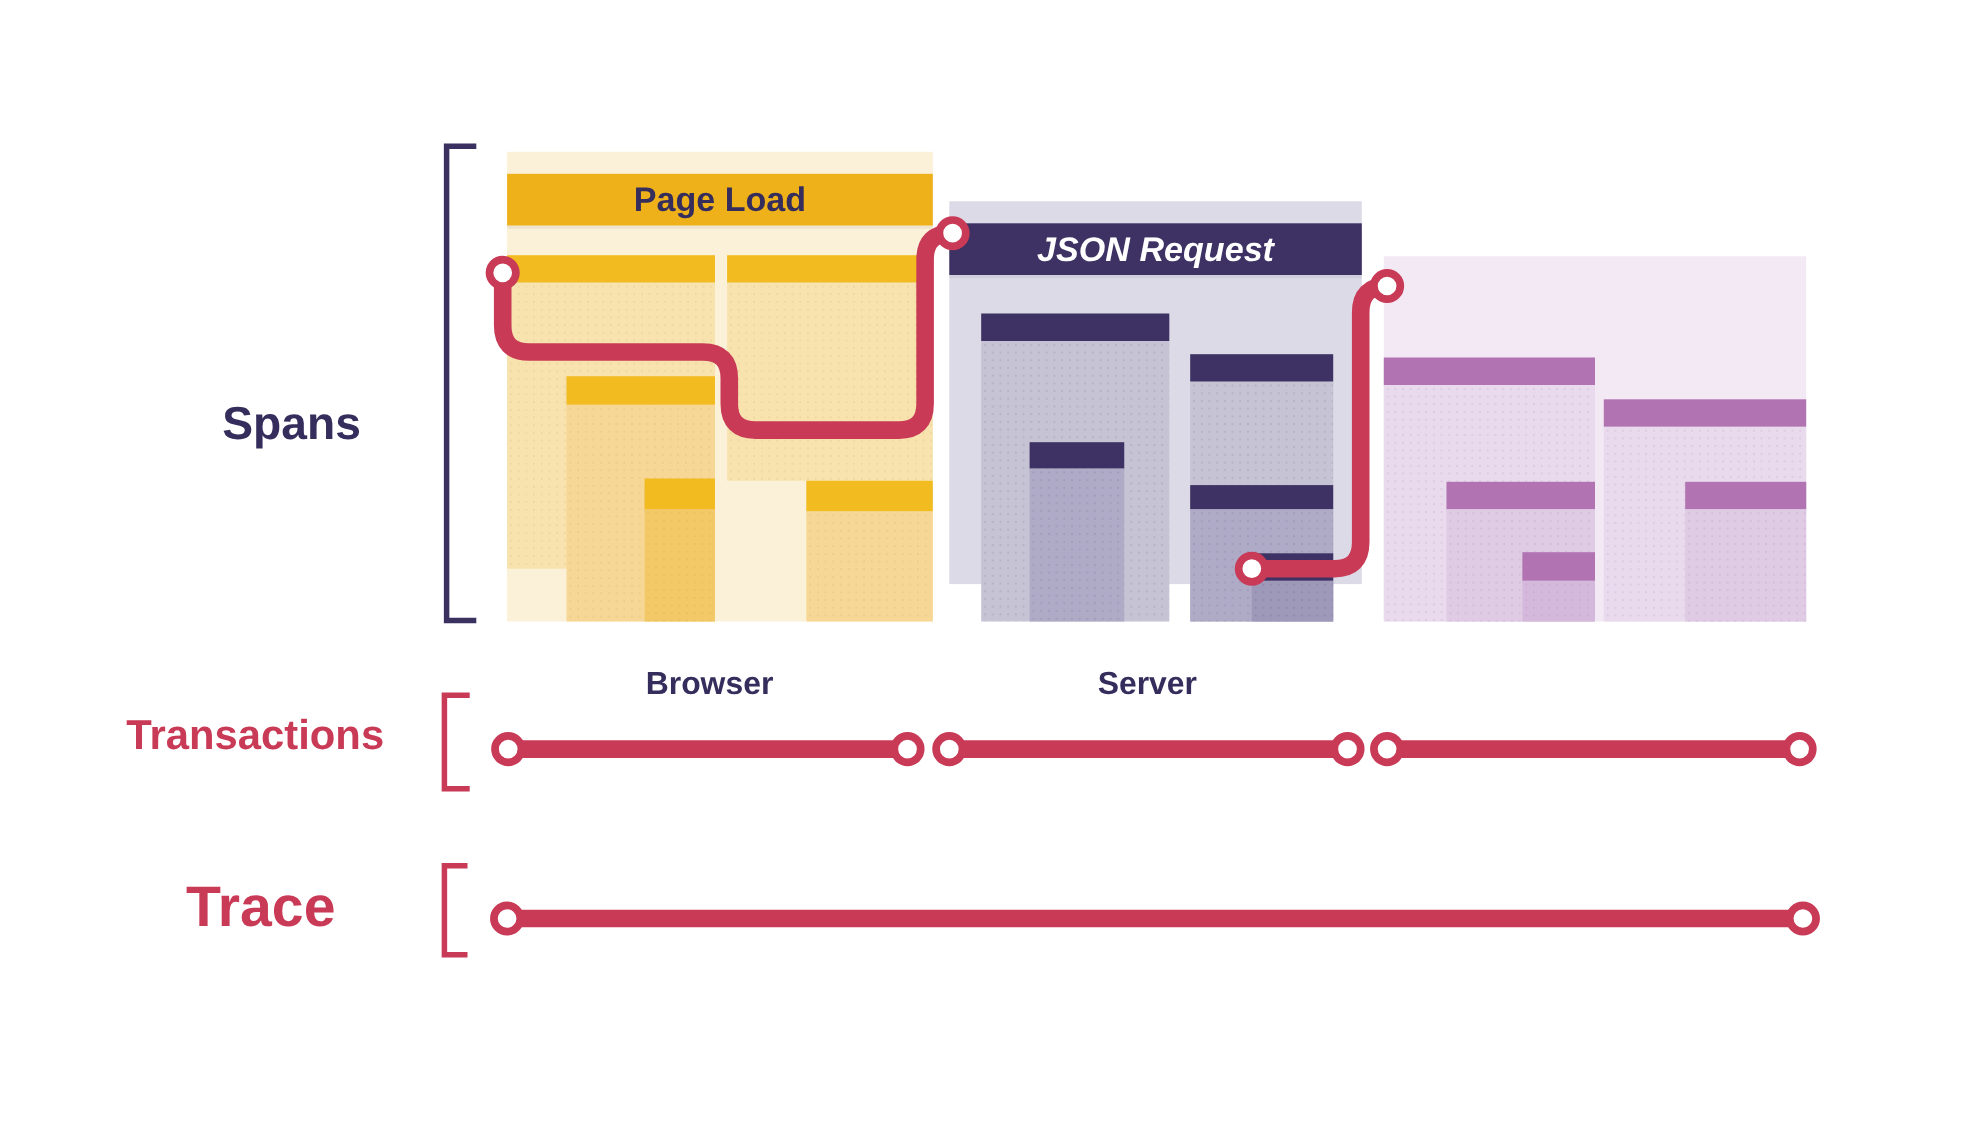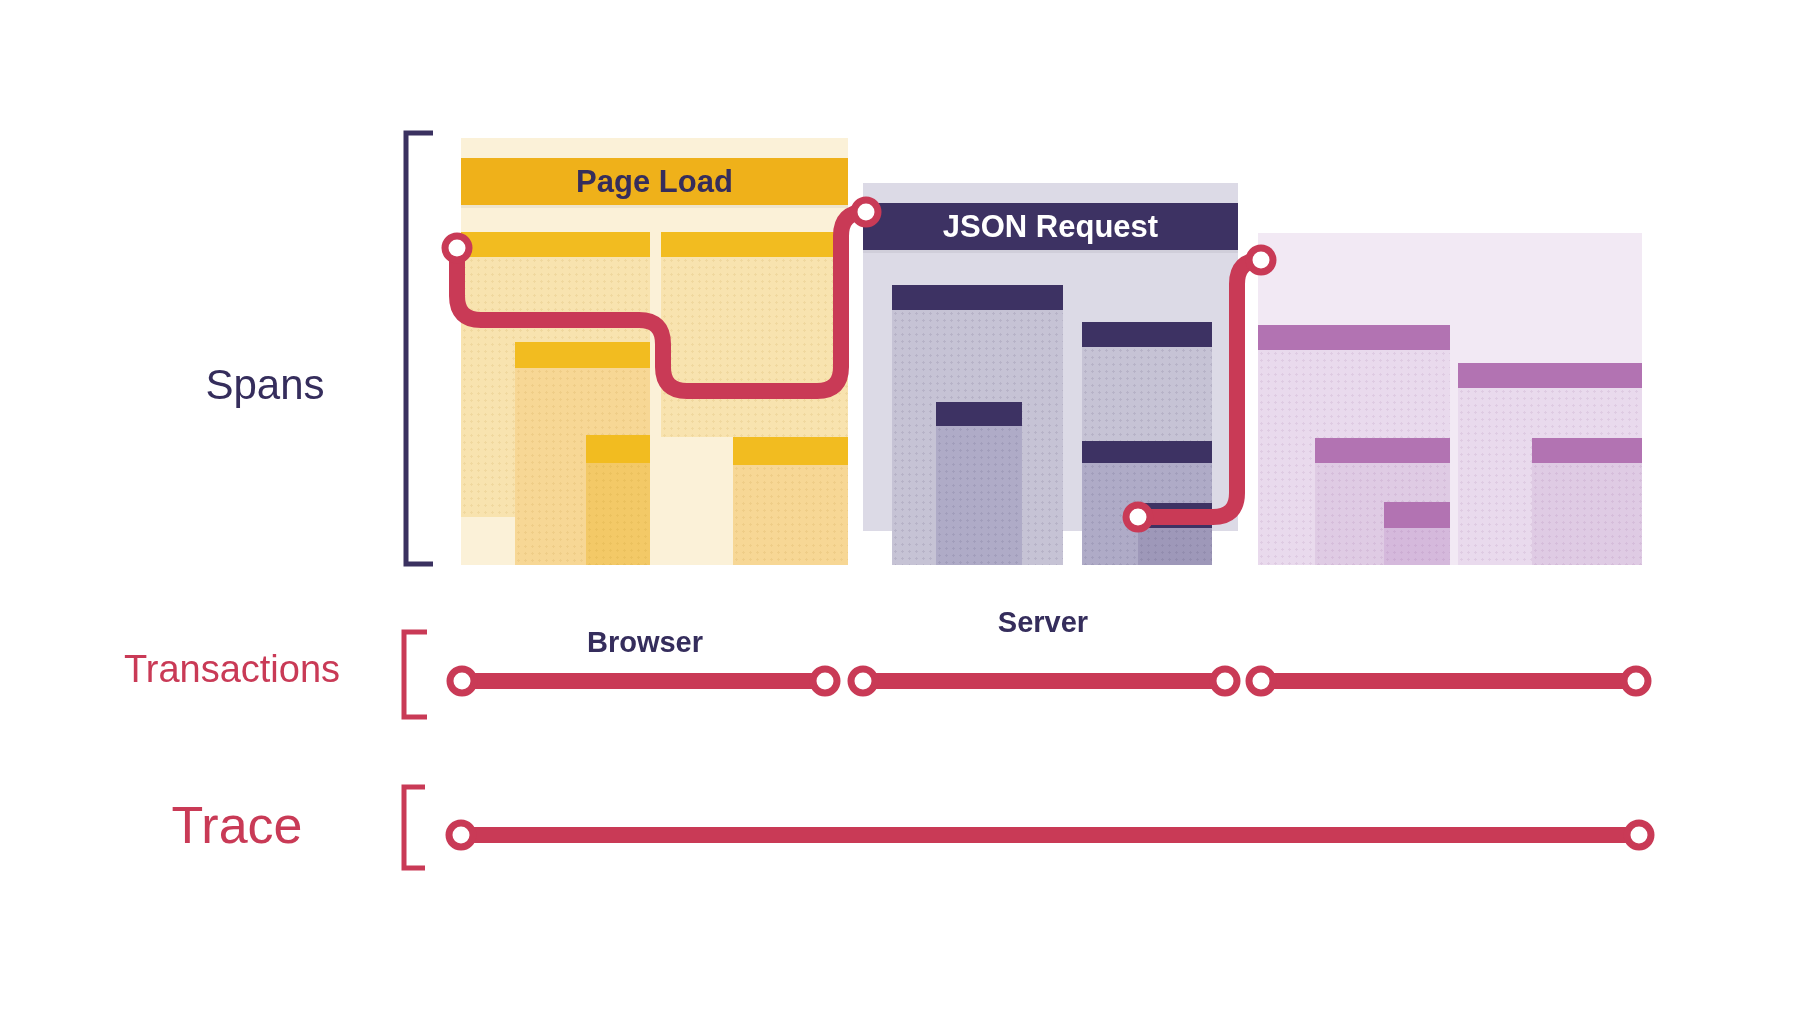--- a/index.html
+++ b/index.html
@@ -8,36 +8,36 @@
     --tan2:#f8e3af; --tan3:#f7d795; --tan4:#f3c967;
     --slate:#3d3263; --slate-bg:#dcdae6; --slate-l2:#c6c3d5; --slate-l3:#afabc7; --slate-l4:#9e98b9;
     --orchid:#b273b2; --orchid-bg:#f2e9f4; --orchid-l2:#e9daed; --orchid-l3:#dfcbe4; --orchid-l4:#d5b9dc;
   }
   html,body{margin:0;padding:0;background:#fff;}
   .canvas{
     position:relative;width:1800px;height:1031px;background:#fff;overflow:hidden;
     font-family:"Liberation Sans",sans-serif;
   }
   
-  .side-label{position:absolute;transform:translate(-50%,-50%);font-weight:normal;white-space:nowrap;}
+  .side-label{position:absolute;transform:translate(-50%,-50%);font-weight:bold;white-space:nowrap;}
   .side-label.spans{left:265px;top:385px;font-size:42px;color:var(--ink);}
   .side-label.transactions{left:232px;top:669px;font-size:38px;color:var(--accent);}
   .side-label.trace{left:237px;top:825px;font-size:52px;color:var(--accent);}
   
   .caption{position:absolute;top:622px;transform:translate(-50%,-50%);font-weight:bold;font-size:29px;color:var(--ink);white-space:nowrap;}
-  .caption.browser{left:645px;margin-top:20px;}
+  .caption.browser{left:645px;}
   .caption.backend{left:1043px;}
   .caption.database{left:1447px;}
   
   .panel{position:absolute;}
   .panel-header{position:absolute;left:0;top:0;width:100%;display:flex;align-items:center;justify-content:center;
     font-weight:bold;font-size:31px;box-shadow:0 3px 0 rgba(0,0,0,0.05);margin-top:20px;}
   .panel.page-load{left:461px;top:138px;width:387px;height:427px;background:var(--cream);}
   .panel.page-load .panel-header{height:47px;background:var(--gold);color:var(--ink);}
-  .panel.json-request{left:863px;top:183px;width:375px;height:348px;background:var(--slate-bg);}
+  .panel.json-request{left:863px;top:183px;width:375px;height:348px;background:var(--slate-bg);font-style:italic;}
   .panel.json-request .panel-header{height:47px;background:var(--slate);color:#fff;}
   .panel.query-request{left:1258px;top:233px;width:384px;height:332px;background:var(--orchid-bg);}
   .panel.query-request .panel-header{height:50px;background:var(--orchid);color:#fff;}
   
   .bar{position:absolute;display:flex;flex-direction:column;}
   .bar-head{flex:0 0 auto;box-shadow:0 3px 0 rgba(0,0,0,0.06);}
   .bar-body{flex:1 1 auto;}
   .page-load .bar-head{background:var(--gold2);}
   .page-load .bar-body{background-image:radial-gradient(rgba(166,115,15,0.10) 1px,transparent 1.4px);background-size:7px 7px;}
   .json-request .bar-head{background:var(--slate);}

